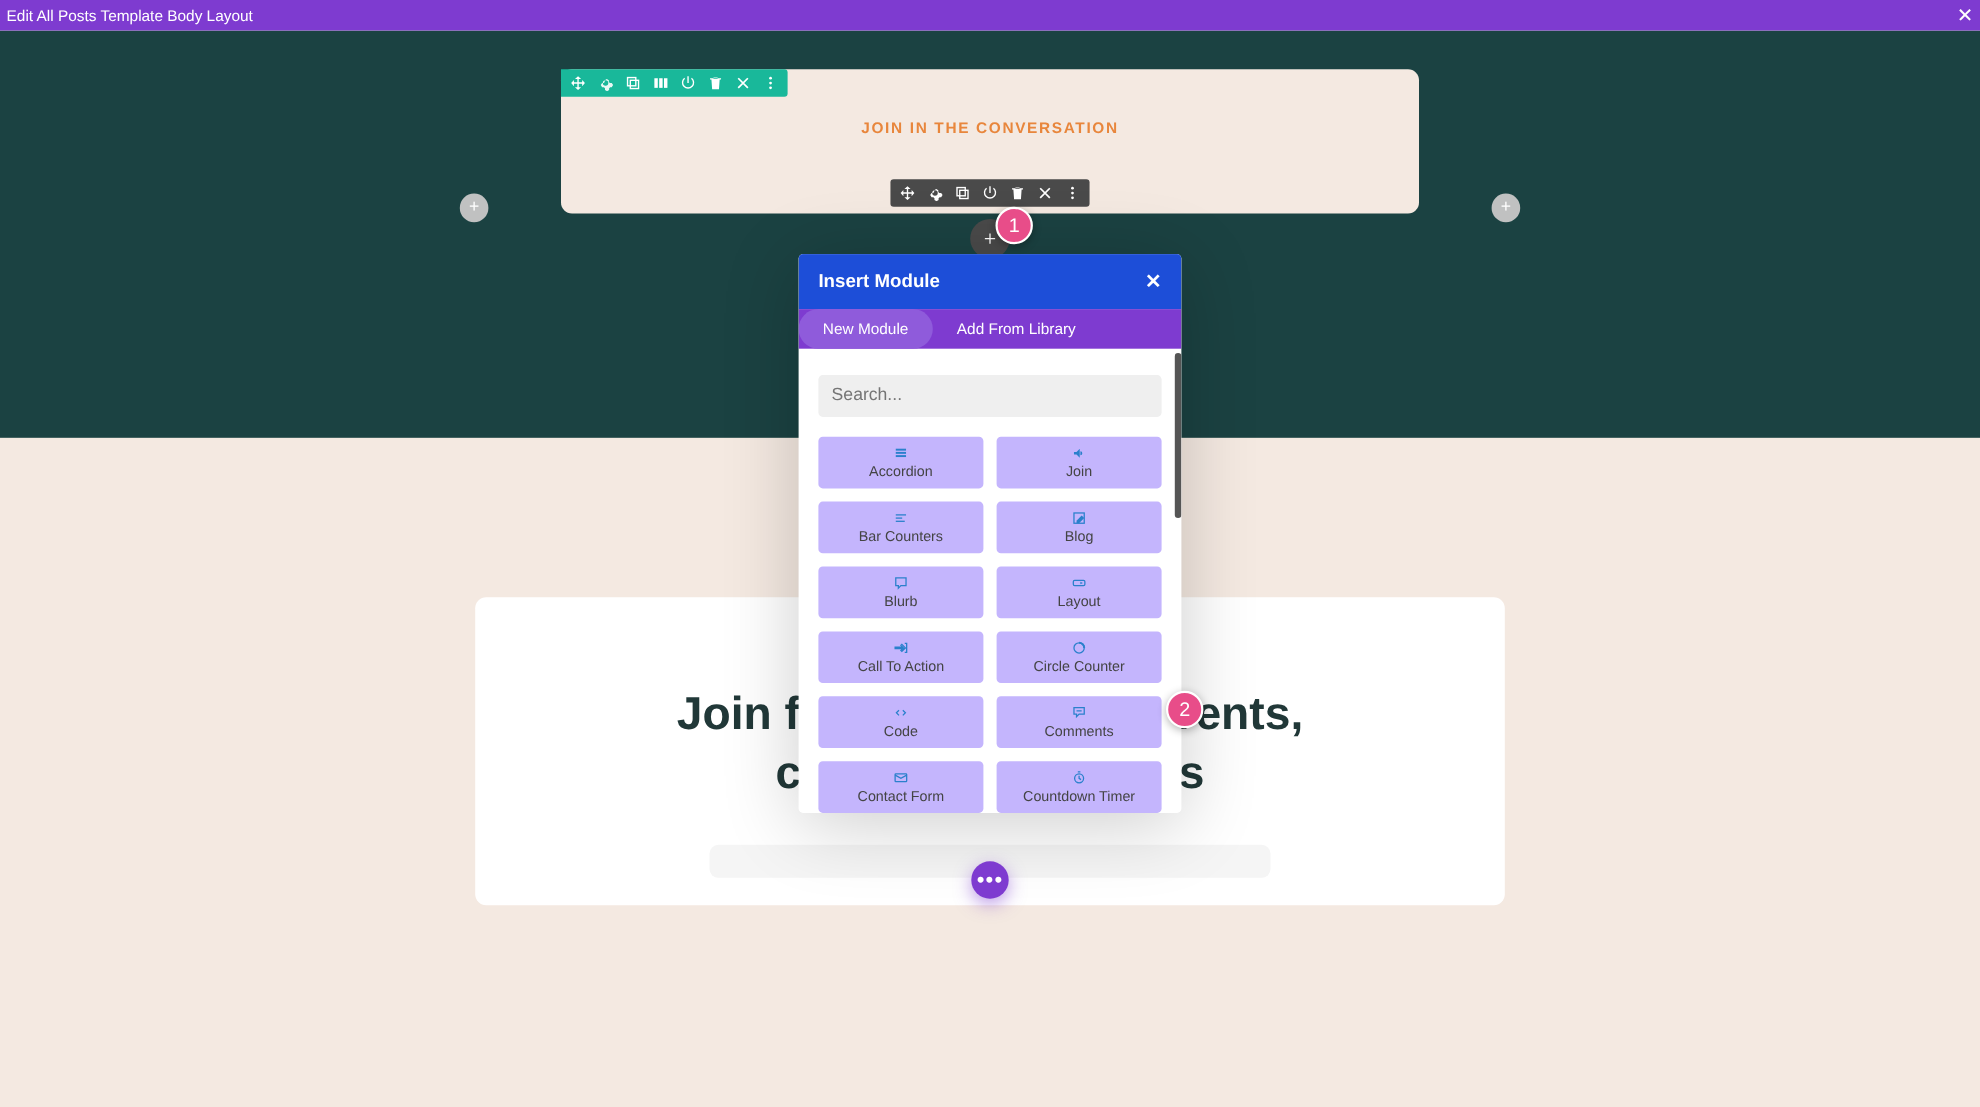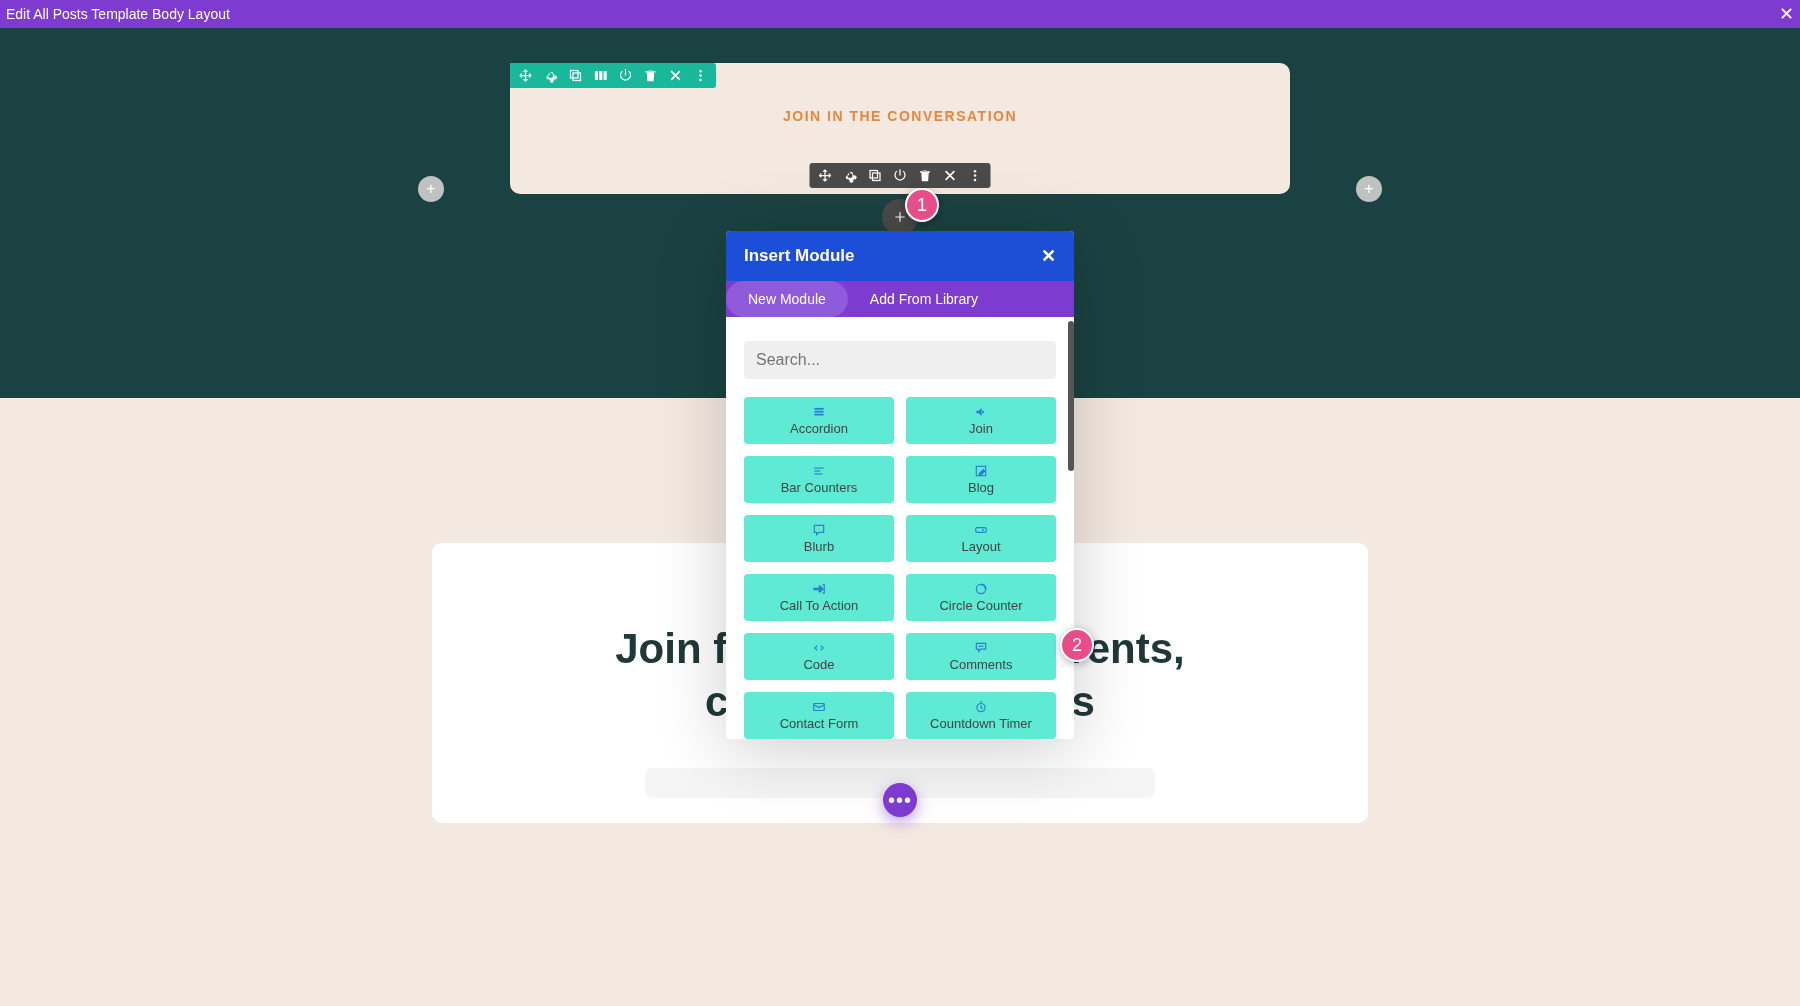--- a/index.html
+++ b/index.html
@@ -186,21 +186,21 @@
       font-size: 16px;
       color: #666;
       margin-bottom: 18px;
     }
     .module-grid {
       display: grid;
       grid-template-columns: 1fr 1fr;
       gap: 12px;
     }
     .module-item {
-      background: #5eead4;
+      background: #c4b5fd;
       border-radius: 4px;
       display: flex;
       flex-direction: column;
       align-items: center;
       justify-content: center;
       padding: 8px 19px;
       cursor: pointer;
       height: 47px;
     }
     .module-item svg { width: 16px; height: 16px; fill: #2a80cc; margin-bottom: 2px; }

